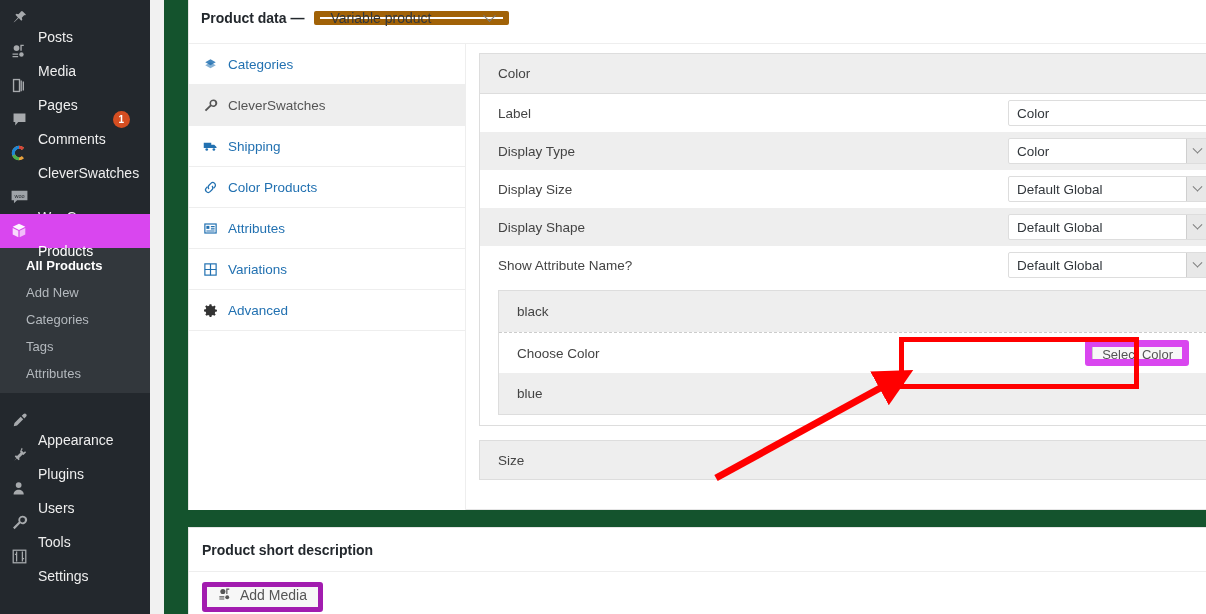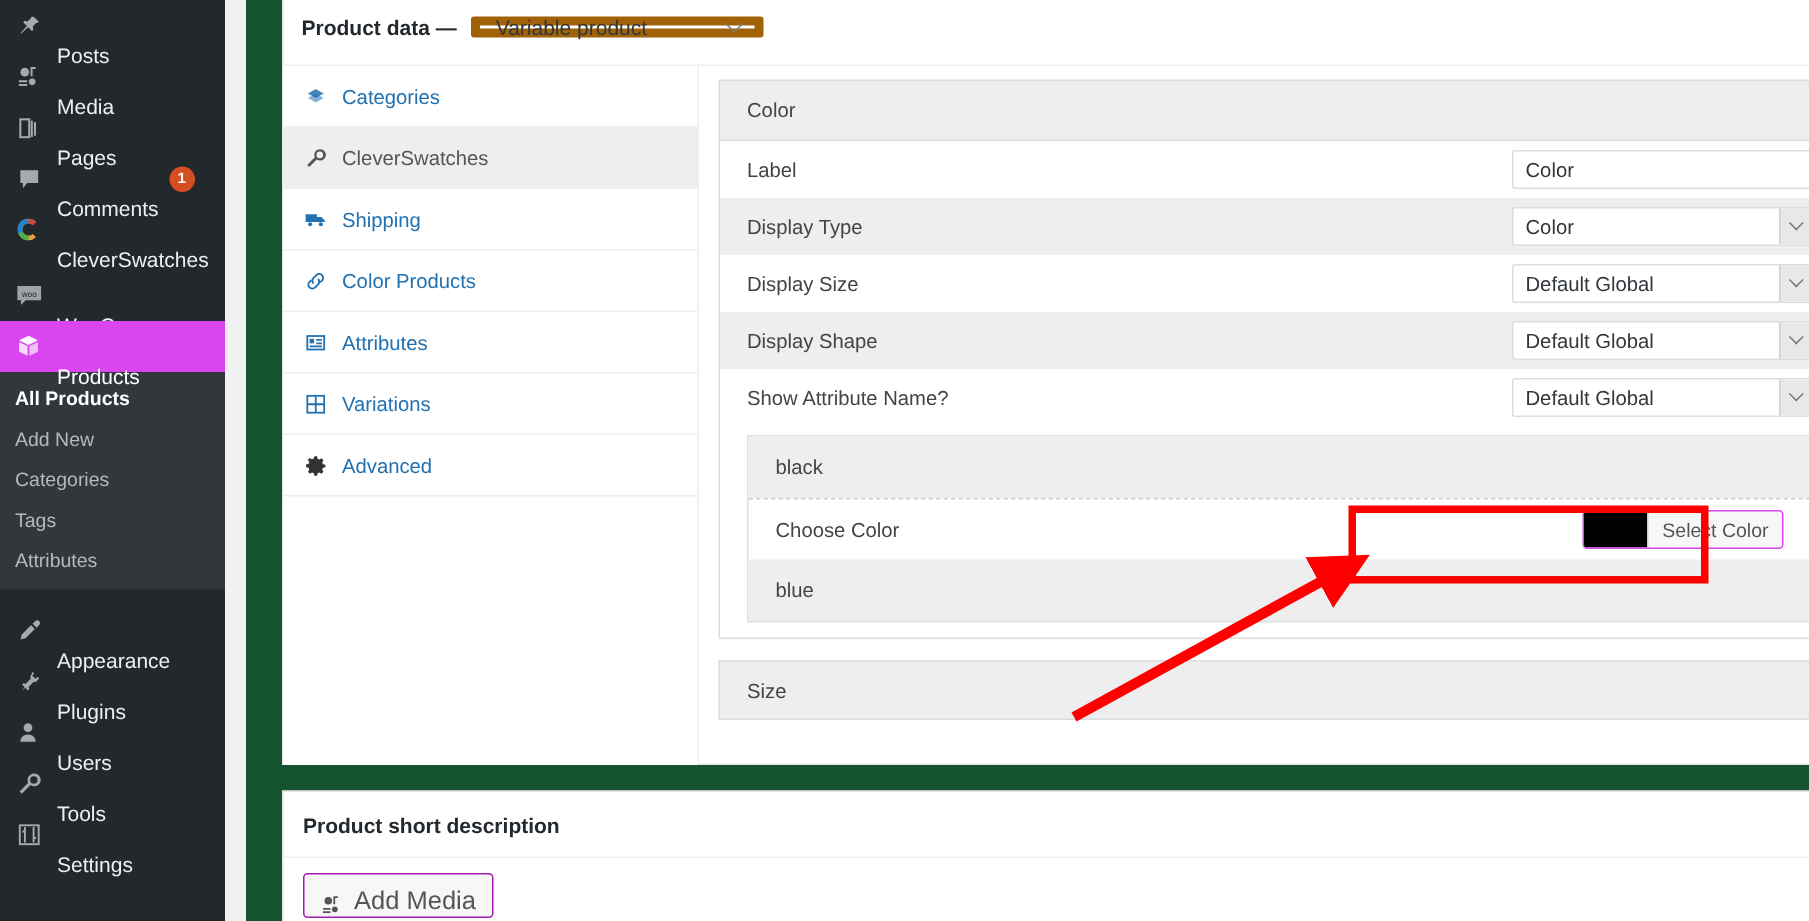--- a/index.html
+++ b/index.html
@@ -63,20 +63,21 @@
   }
 
   .submenu { background: #32373c; padding: 4px 0 6px 0; }
   .submenu-item {
     display: block;
     padding: 6px 0 6px 10px;
     font-size: 13px;
     color: #b4b9be;
     cursor: pointer;
     white-space: nowrap;
+    margin-left: 16px;
   }
   .submenu-item.current { color: #fff; font-weight: 600; }
 
   
   .content {
     position: absolute;
     left: 164px; top: 0;
     width: 1056px; height: 614px;
     background: #14532d;
   }
@@ -214,25 +215,26 @@
     font-size: 13.5px;
     color: #444;
   }
   .swatch-row.shaded { background: #eee; }
   .swatch-row.dashed-top { border-top: 1px dashed #ccc; }
   .swatch-row .srlabel { flex: 1; }
 
   .color-picker-btn {
     display: inline-flex; align-items: stretch;
     height: 26px;
-    border: 1px solid #d946ef;
+    border: 7px solid #d946ef;
     border-radius: 3px;
     background: #f7f7f7;
     cursor: pointer;
     overflow: hidden;
+    flex-direction: column;
   }
   .cp-swatch { width: 42px; background: #000; }
   .cp-text {
     display: flex; align-items: center;
     padding: 0 9px;
     font-size: 13px;
     color: #555;
     border-left: 1px solid #ccc;
     white-space: nowrap;
   }
@@ -254,27 +256,27 @@
   }
   .sd-header {
     height: 44px;
     display: flex; align-items: center;
     padding-left: 13px;
     font-size: 14px; font-weight: 600; color: #23282d;
     border-bottom: 1px solid #eee;
   }
   .sd-body { padding: 10px 0 0 13px; }
   .btn-add-media {
-    display: inline-flex; align-items: flex-end;
+    display: inline-flex; align-items: flex-start;
     height: 30px;
     padding: 0 11px;
-    border: 1px solid #a21caf;
+    border: 5px solid #a21caf;
     border-radius: 3px;
     background: #f7f7f7;
-    font-size: 17px;
+    font-size: 14px;
     color: #555;
     cursor: pointer;
   }
   .btn-add-media .am-icon { margin-right: 7px; display: flex; }
 
   
   .anno { position: absolute; left: 0; top: 0; width: 1206px; height: 614px; pointer-events: none; }
   .hl-box {
     position: absolute;
     border: 5px solid #f00;

